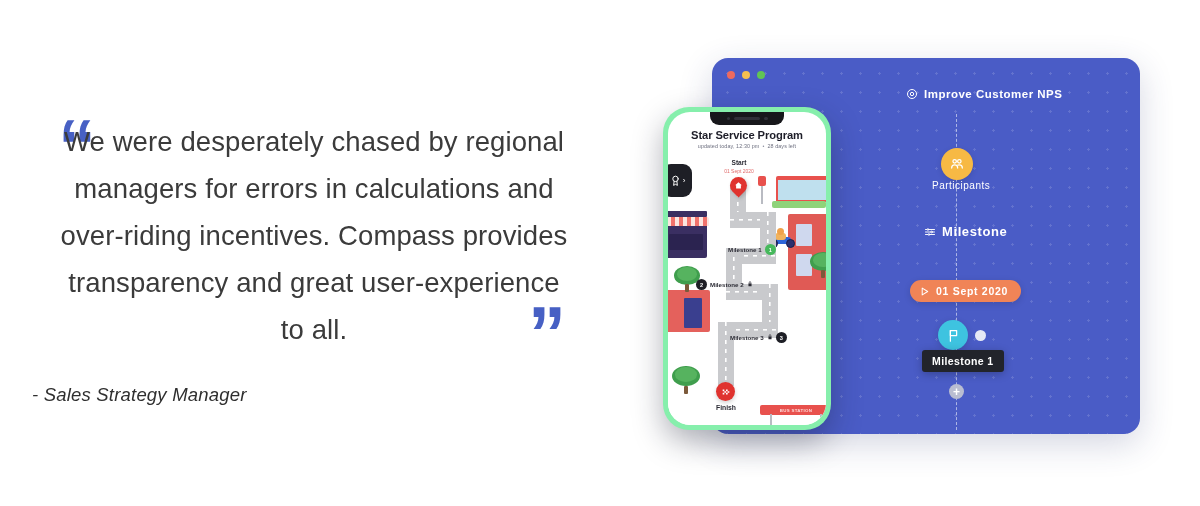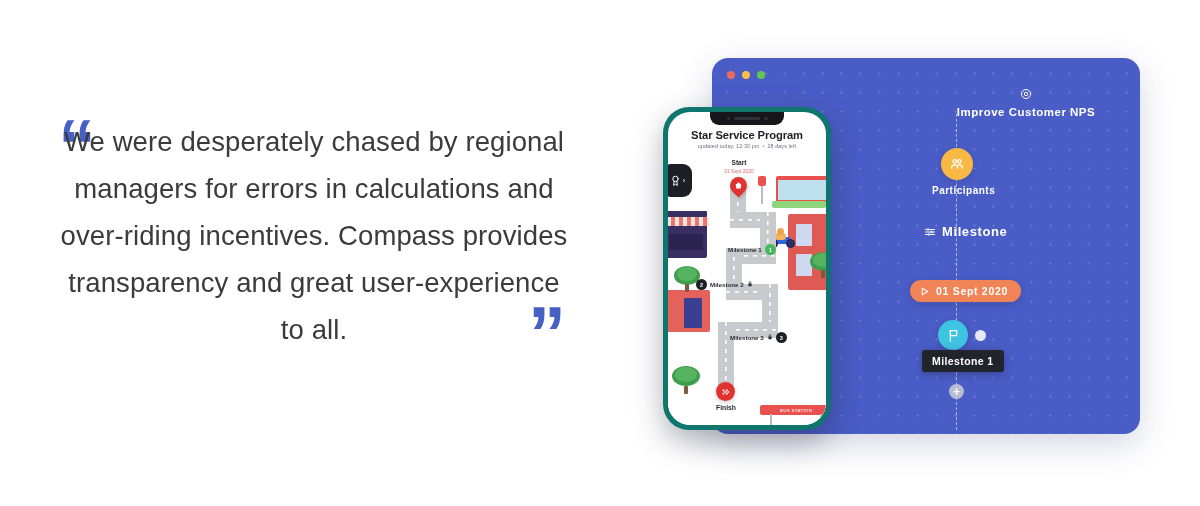--- a/index.html
+++ b/index.html
@@ -84,21 +84,21 @@
   }
   .tl-axis {
     position: absolute;
     left: 64px; top: 32px;
     width: 0; height: 316px;
     border-left: 1.6px dashed rgba(255,255,255,0.55);
   }
   .tl-row {
     position: absolute;
     left: 0; width: 240px;
-    display: flex; align-items: center; flex-direction: column;
+    display: flex; align-items: center;
   }
 
   .goal-row { top: 6px; left: 14px; gap: 6px; }
   .goal-label {
     color: #ffffff; font-size: 11.5px; font-weight: 600; letter-spacing: 0.5px;
     white-space: nowrap;
   }
   .ico { display: inline-flex; align-items: center; justify-content: center; }
 
   .participants-wrap {
@@ -106,21 +106,21 @@
     width: 50px; text-align: center;
   }
   .participants-circle {
     width: 32px; height: 32px; margin: 0 auto;
     border-radius: 50%;
     background: #f7b944;
     display: flex; align-items: center; justify-content: center;
     box-shadow: 0 2px 6px rgba(0,0,0,0.12);
   }
   .participants-label {
-    margin-top: 5px; color: #fff; font-size: 10px; font-weight: 700; letter-spacing: 0.5px;
+    color: #fff; font-size: 10px; font-weight: 400; letter-spacing: 0.5px;
     white-space: nowrap;
   }
 
   .milestone-head {
     position: absolute; left: 32px; top: 142px;
     display: flex; align-items: center; gap: 6px;
   }
   .milestone-head-label {
     color: #fff; font-size: 13px; font-weight: 600; letter-spacing: 0.6px;
   }
@@ -169,21 +169,21 @@
     background: #b9bdd1;
     display: flex; align-items: center; justify-content: center;
     color: #ffffff; font-size: 12px; line-height: 1; font-weight: 700;
   }
 
   
   .phone {
     position: absolute;
     left: 663px; top: 107px;
     width: 168px; height: 323px;
-    background: #0f766e;
+    background: #86efac;
     border-radius: 26px;
     box-shadow: 0 12px 30px rgba(25,28,50,0.34);
     padding: 5px;
   }
   .phone-screen {
     position: relative;
     width: 100%; height: 100%;
     background: #ffffff;
     border-radius: 22px;
     overflow: hidden;
@@ -353,20 +353,21 @@
 </style>
 </head>
 <body>
 
 <div id="stage">
 
   <div class="quote-panel">
     <div class="quote-mark quote-open">“</div>
     <div class="quote-text">We were desperately chased by regional managers for errors in calculations and over-riding incentives. Compass provides transparency and great user-experience to all.</div>
     <div class="quote-mark quote-close">”</div>
+    <div class="quote-attrib">- Sales Strategy Manager</div>
   </div>
 
   <div class="app-card">
     <div class="dotgrid"></div>
 
     <div class="win-dots">
       <span class="win-dot dot-red"></span>
       <span class="win-dot dot-yellow"></span>
       <span class="win-dot dot-green"></span>
     </div>

